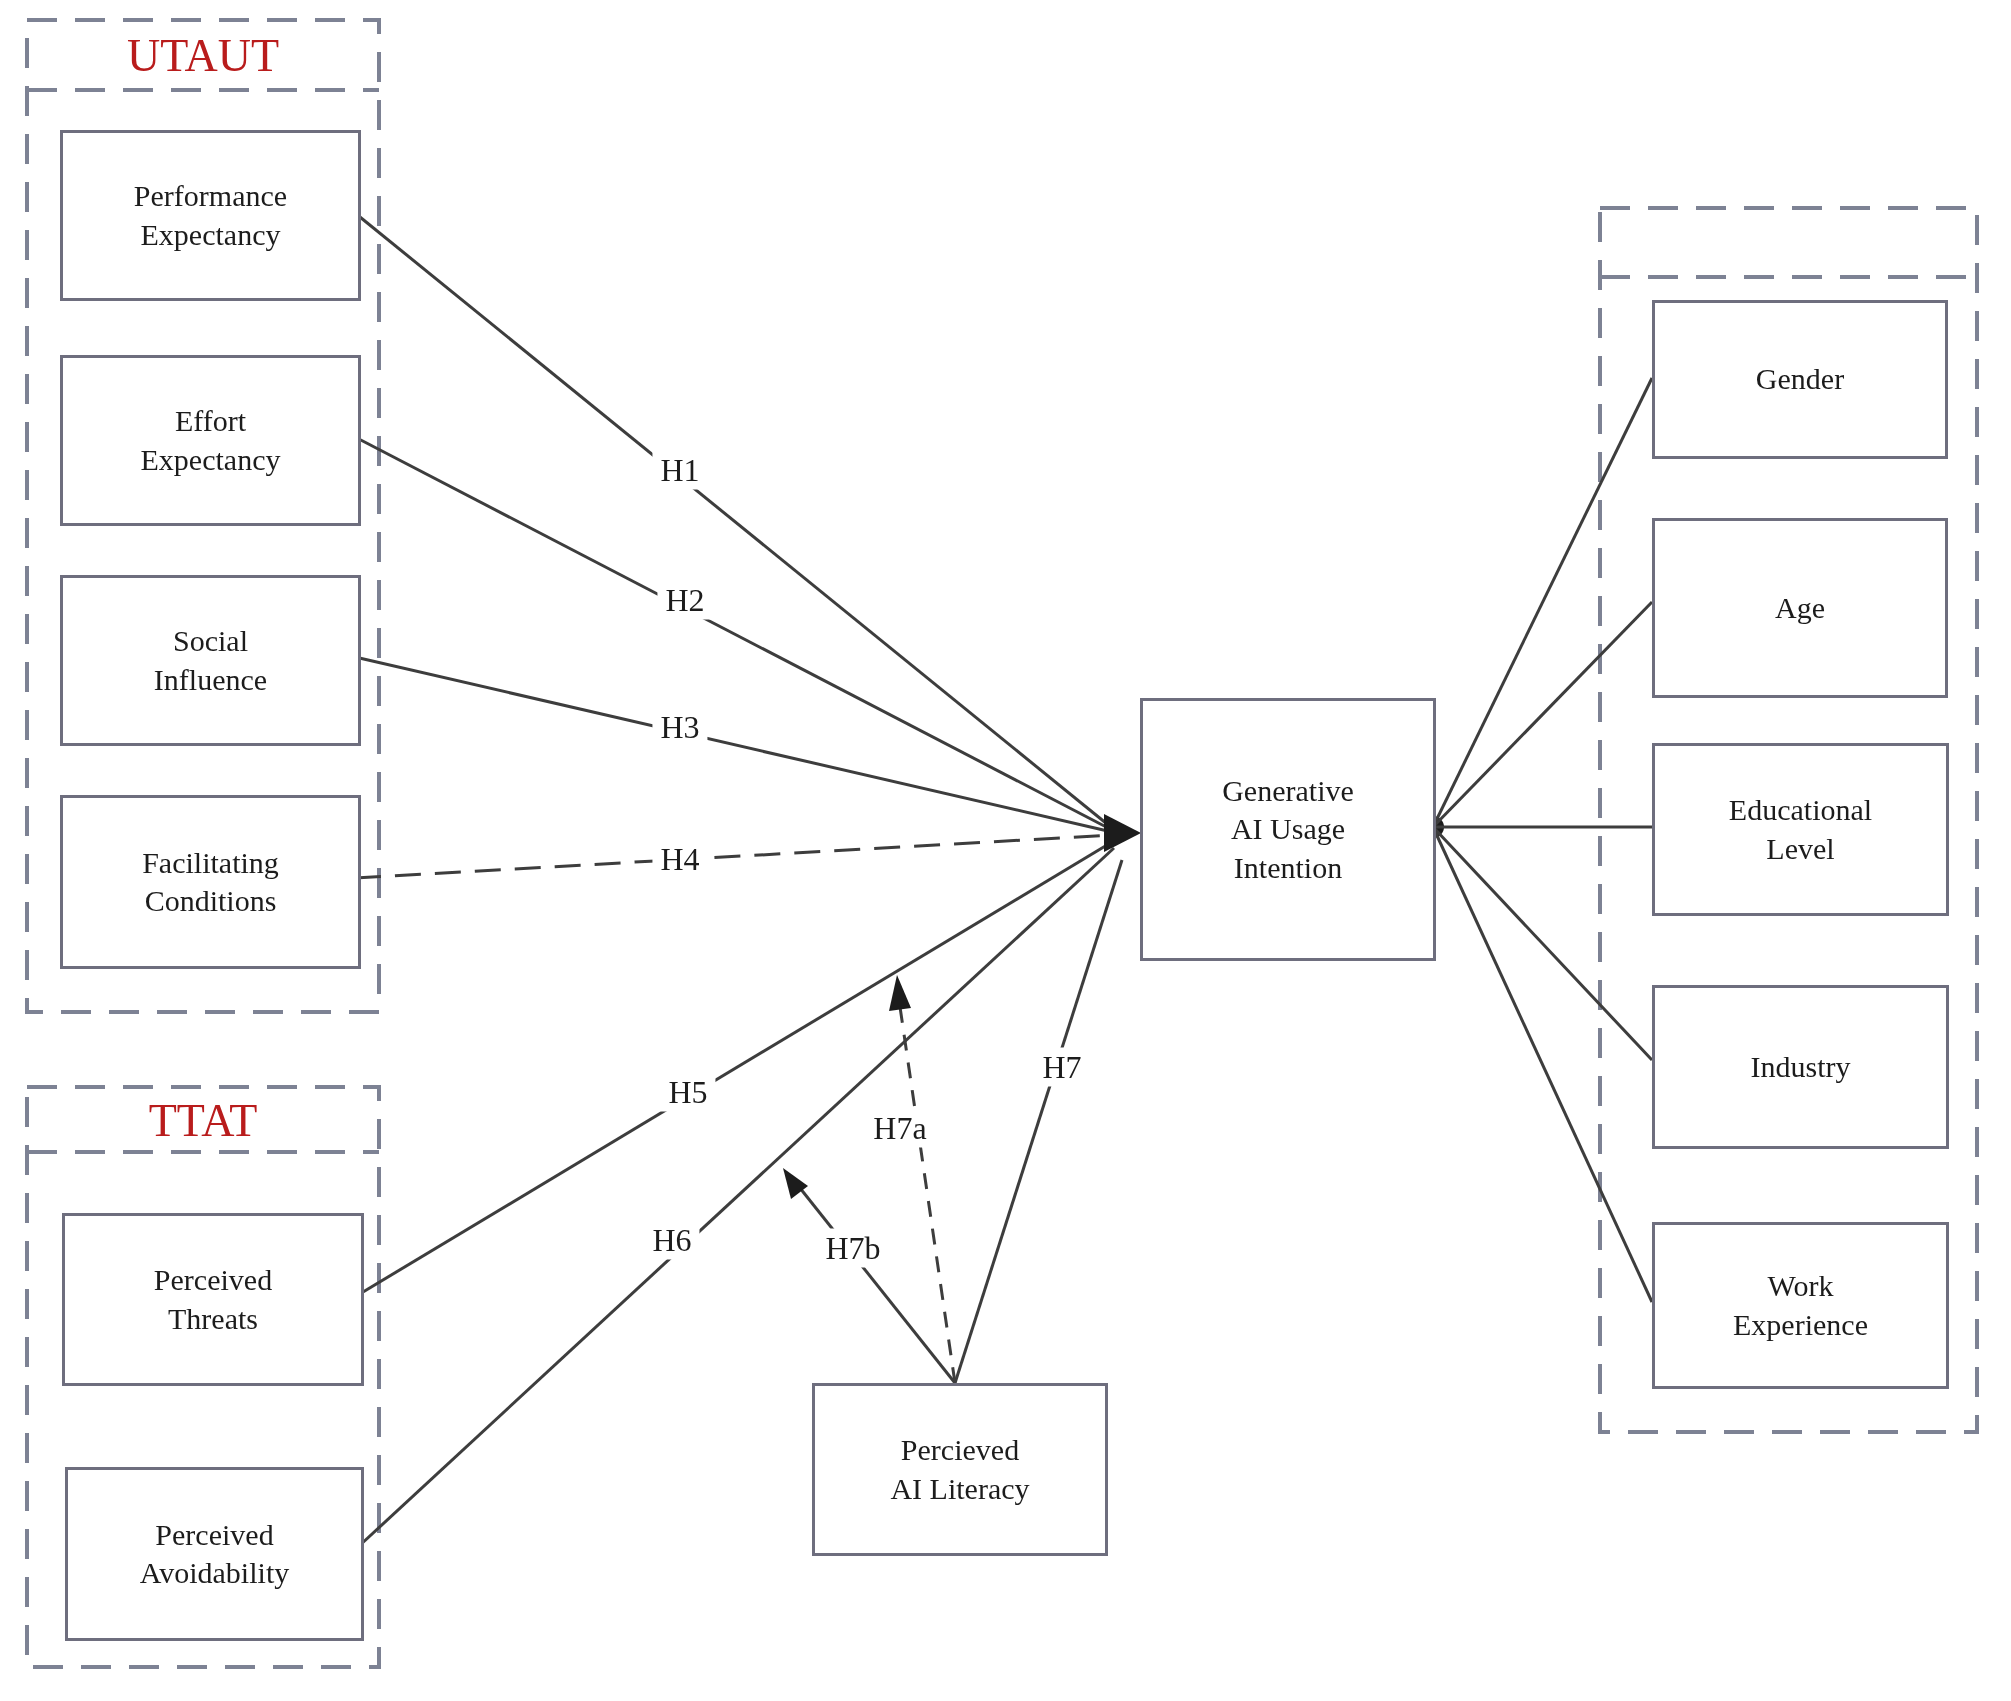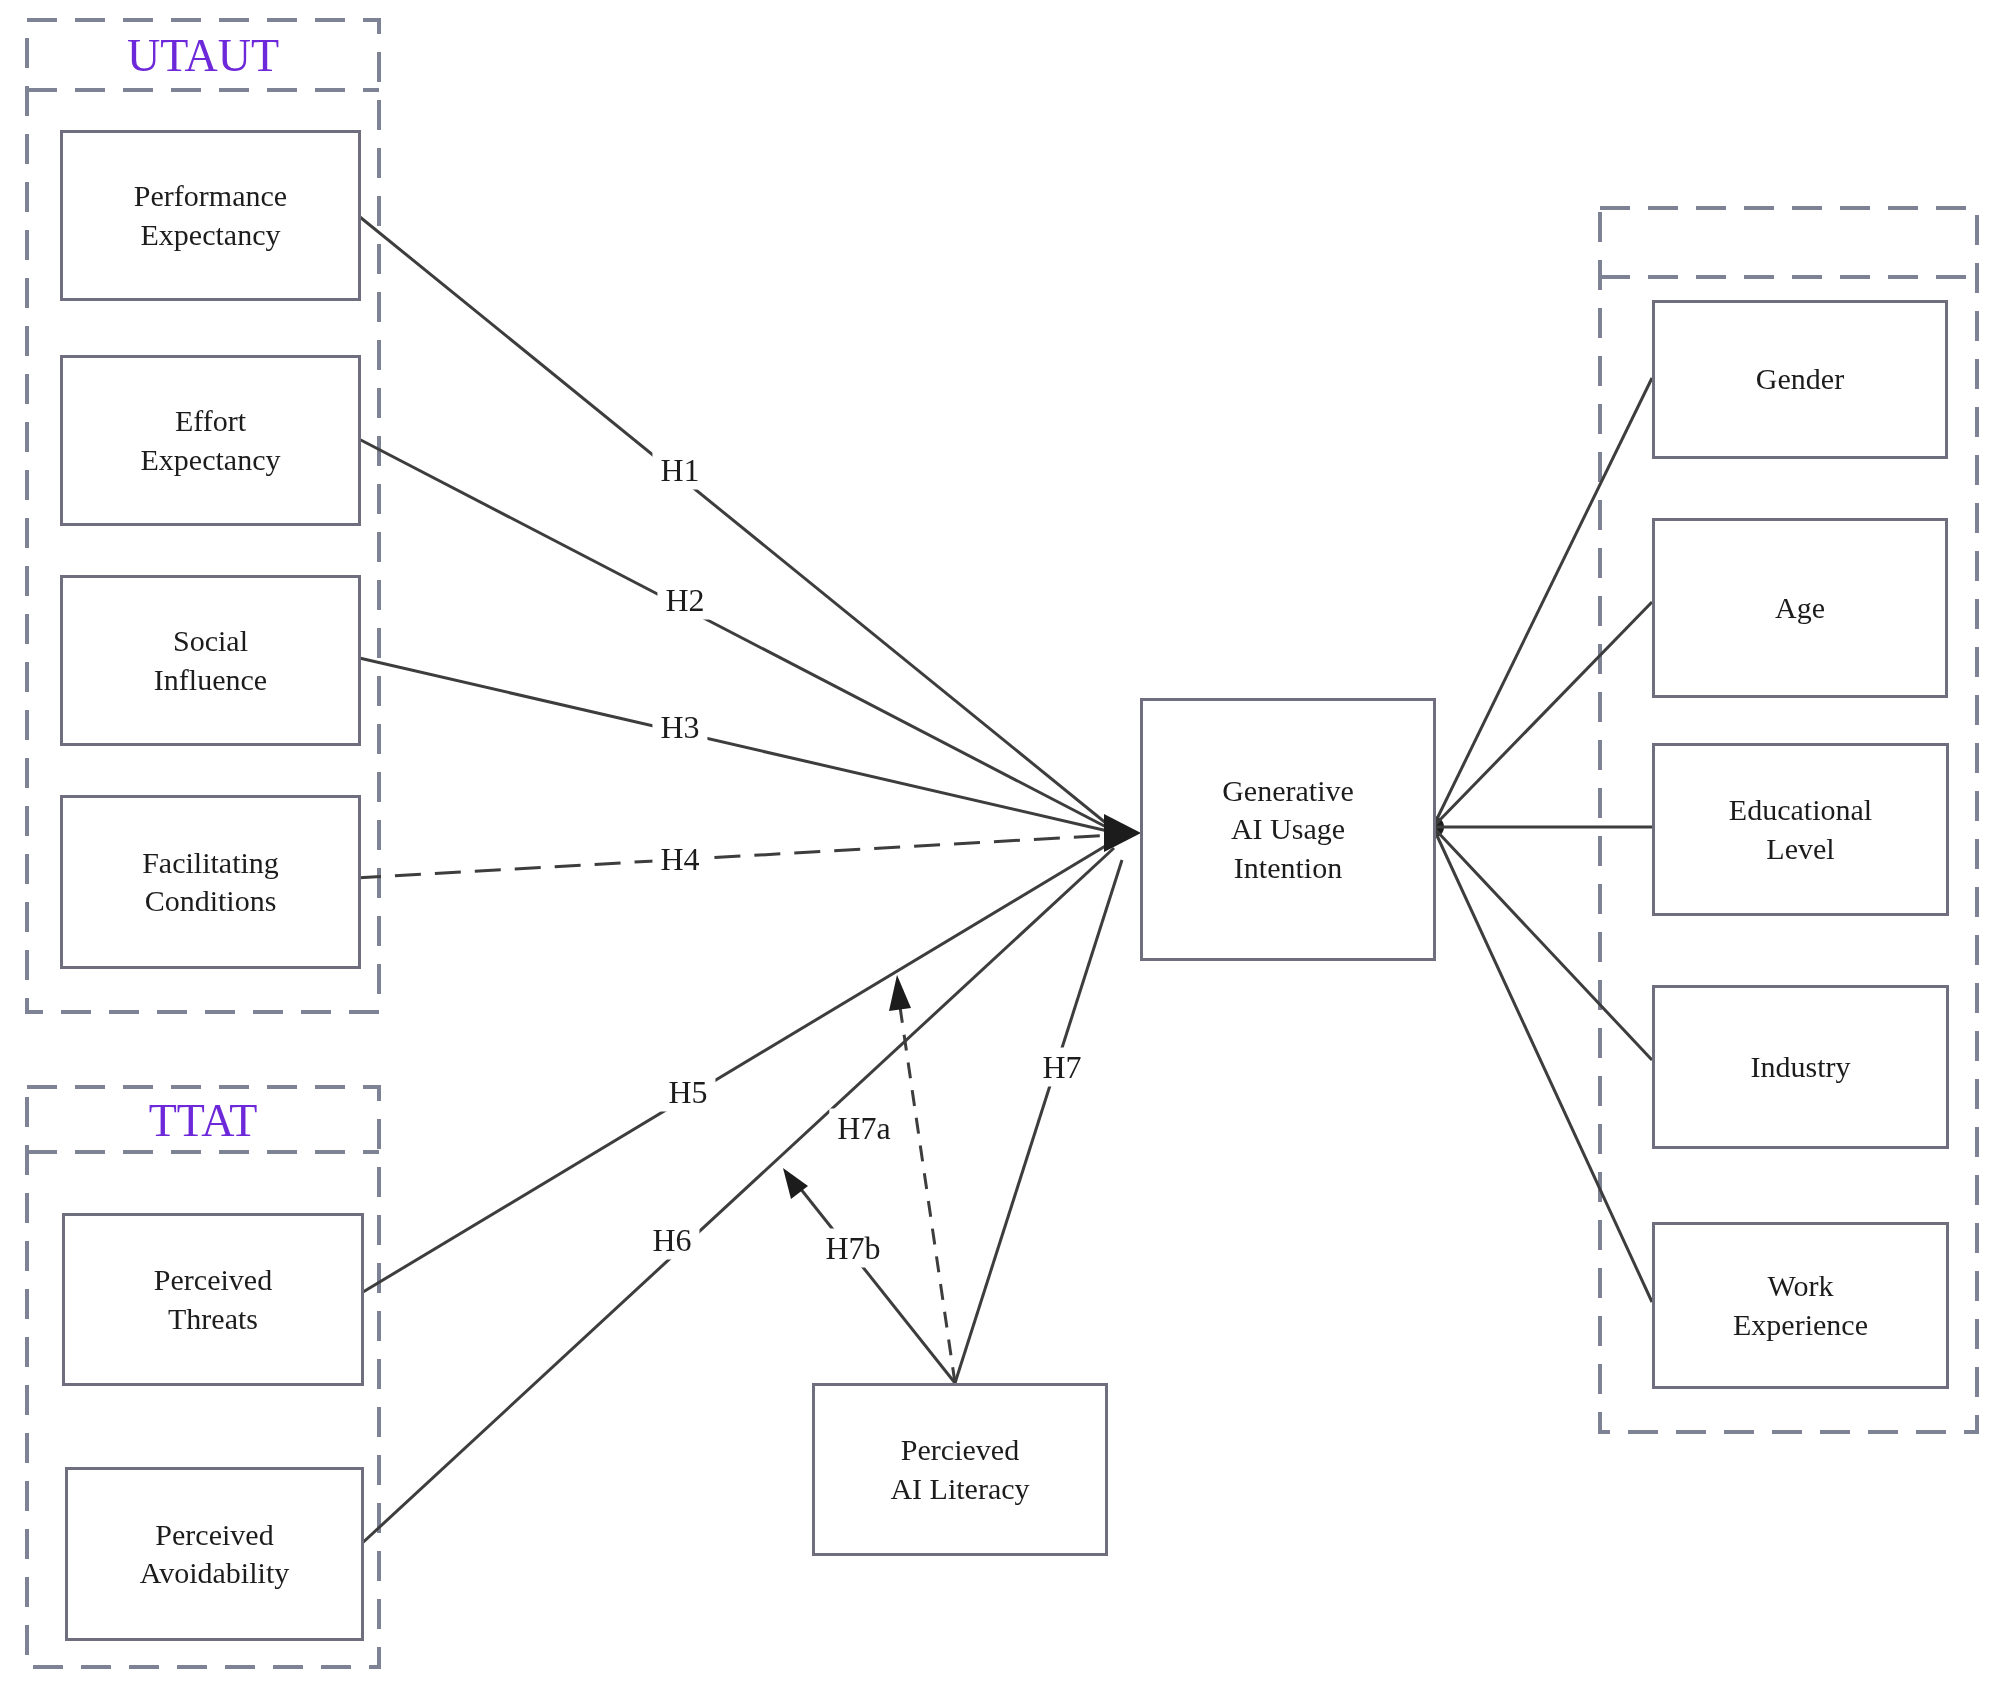--- a/index.html
+++ b/index.html
@@ -8,21 +8,21 @@
     width:2011px;height:1701px;
     background:#ffffff;
     font-family:"Liberation Serif","DejaVu Serif",serif;
     color:#1c1c1c;
     overflow:hidden;
   }
   #wires{position:absolute;left:0;top:0;z-index:1;}
   .group-title{
     position:absolute;z-index:2;
     display:flex;align-items:center;justify-content:center;
-    font-size:46px;color:#6d28d9;
+    font-size:46px;color:#b91c1c;
   }
   .node{
     position:absolute;z-index:3;
     background:#ffffff;
     border:3px solid #6e6e7e;
     display:flex;align-items:center;justify-content:center;
     text-align:center;
     font-size:30px;line-height:1.28;
     white-space:pre-line;
   }
@@ -105,16 +105,16 @@
 Experience</div>
   <div class="node" style="left:1652px;top:985px;width:291px;height:158px;">Industry</div>
 
   <span class="hlabel" style="left:680px;top:470px;">H1</span>
   <span class="hlabel" style="left:685px;top:600px;">H2</span>
   <span class="hlabel" style="left:680px;top:727px;">H3</span>
   <span class="hlabel" style="left:680px;top:859px;">H4</span>
   <span class="hlabel" style="left:688px;top:1092px;">H5</span>
   <span class="hlabel" style="left:672px;top:1240px;">H6</span>
   <span class="hlabel" style="left:1062px;top:1067px;">H7</span>
-  <span class="hlabel" style="left:864px;top:1128px;text-align:center;">H7a</span>
+  <span class="hlabel" style="left:900px;top:1128px;text-align:center;">H7a</span>
   <span class="hlabel" style="left:853px;top:1248px;">H7b</span>
 
 </div>
 
 </body></html>

